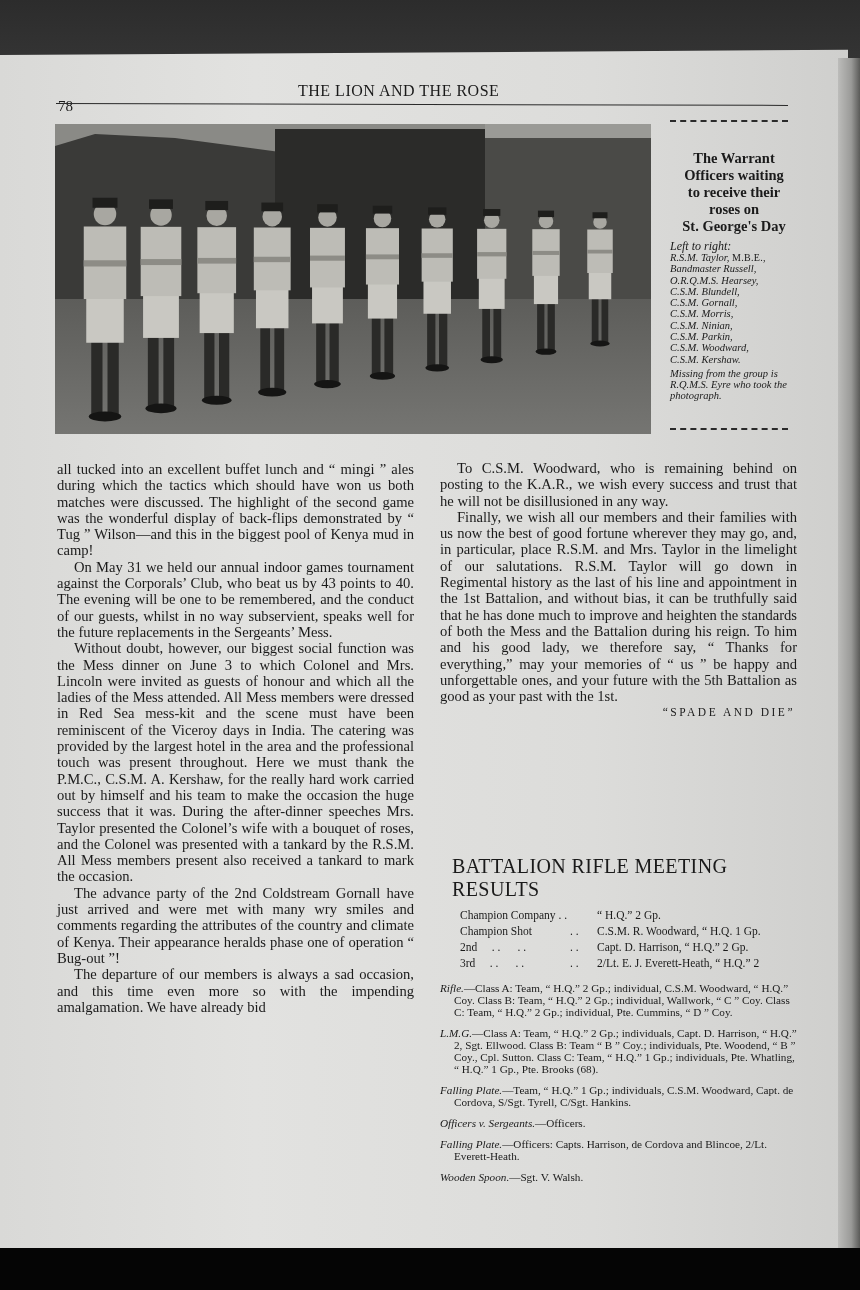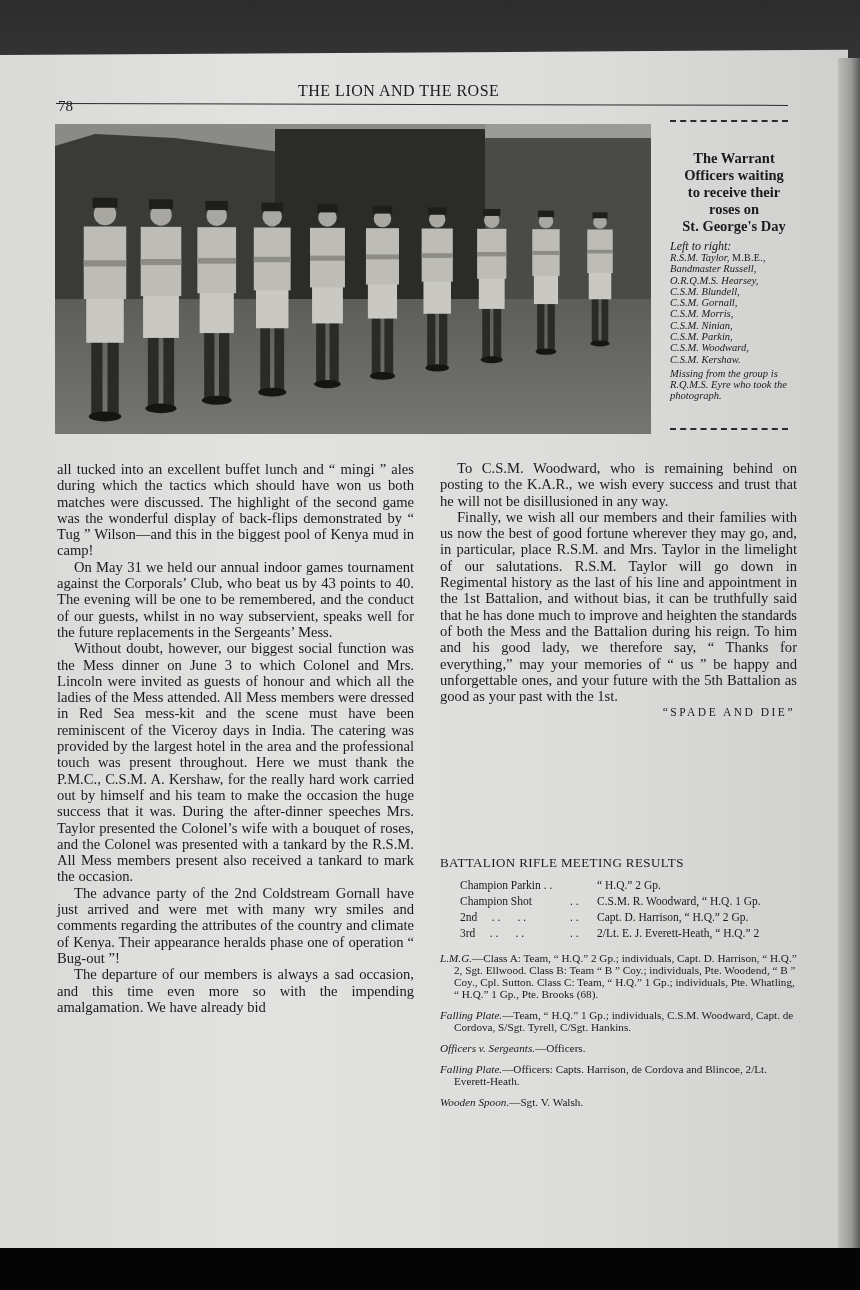--- a/index.html
+++ b/index.html
@@ -49,21 +49,21 @@
   .caption .dash-bottom { margin-top: 27px; }
 
   .col { position: absolute; font-size: 14.6px; line-height: 16.3px; text-align: justify; }
   .col-left { left: 57px; top: 461px; width: 357px; }
   .col-right { left: 440px; top: 460px; width: 357px; }
   .col p { margin: 0; text-indent: 0; }
   .col p.ind { text-indent: 17px; }
   .signoff { text-align: right; font-size: 11.5px; letter-spacing: 2.5px; margin-top: 0; padding-right: 2px; }
 
   .results { position: absolute; left: 440px; top: 855px; width: 360px; }
-  .results h2 { margin: 0 0 8px 0; font-weight: normal; font-size: 13px; letter-spacing: 0.4px; }
+  .results h2 { margin: 0 0 8px 12px; font-weight: normal; font-size: 20px; letter-spacing: 0.4px; }
   .results table { border-collapse: collapse; margin-left: 20px; font-size: 11.5px; }
   .results td { padding: 0 0 4px 0; vertical-align: top; white-space: nowrap; }
   .results td.lbl { width: 110px; }
   .results td.dots { width: 27px; }
   .entry { font-size: 11.2px; line-height: 12px; margin-top: 9px; padding-left: 14px; text-indent: -14px; }
   .entry .cat { font-style: italic; }
 </style>
 </head>
 <body>
 
@@ -237,21 +237,21 @@
       <p class="ind">Finally, we wish all our members and their families with us now the best of good fortune wherever they may go, and, in particular, place R.S.M. and Mrs. Taylor in the limelight of our salutations. R.S.M. Taylor will go down in Regimental history as the last of his line and appointment in the 1st Battalion, and without bias, it can be truthfully said that he has done much to improve and heighten the standards of both the Mess and the Battalion during his reign. To him and his good lady, we therefore say, “ Thanks for everything,” may your memories of “ us ” be happy and unforgettable ones, and your future with the 5th Battalion as good as your past with the 1st.</p>
     </div>
   <div class="signoff">“SPADE AND DIE”</div>
 </div>
 
 <div class="results">
   <h2>BATTALION RIFLE MEETING RESULTS</h2>
   <table>
       <tbody id="results-body">
         <tr>
-          <td class="lbl" style="white-space: pre;">Champion Parkin . .</td>
+          <td class="lbl" style="white-space: pre;">Champion Company . .</td>
           <td class="dots"></td>
           <td>“ H.Q.” 2 Gp.</td>
         </tr>
         <tr>
           <td class="lbl" style="white-space: pre;">Champion Shot</td>
           <td class="dots">. .</td>
           <td>C.S.M. R. Woodward, “ H.Q. 1 Gp.</td>
         </tr>
         <tr>
           <td class="lbl" style="white-space: pre;">2nd     . .      . .</td>
@@ -259,19 +259,20 @@
           <td>Capt. D. Harrison, “ H.Q.” 2 Gp.</td>
         </tr>
         <tr>
           <td class="lbl" style="white-space: pre;">3rd     . .      . .</td>
           <td class="dots">. .</td>
           <td>2/Lt. E. J. Everett-Heath, “ H.Q.” 2</td>
         </tr>
       </tbody>
     </table>
   <div id="results-entries">
+      <div class="entry"><span class="cat">Rifle.</span><span>—Class A: Team, “ H.Q.” 2 Gp.; individual, C.S.M. Woodward, “ H.Q.” Coy. Class B: Team, “ H.Q.” 2 Gp.; individual, Wallwork, “ C ” Coy. Class C: Team, “ H.Q.” 2 Gp.; individual, Pte. Cummins, “ D ” Coy.</span></div>
       <div class="entry"><span class="cat">L.M.G.</span><span>—Class A: Team, “ H.Q.” 2 Gp.; individuals, Capt. D. Harrison, “ H.Q.” 2, Sgt. Ellwood. Class B: Team “ B ” Coy.; individuals, Pte. Woodend, “ B ” Coy., Cpl. Sutton. Class C: Team, “ H.Q.” 1 Gp.; individuals, Pte. Whatling, “ H.Q.” 1 Gp., Pte. Brooks (68).</span></div>
       <div class="entry"><span class="cat">Falling Plate.</span><span>—Team, “ H.Q.” 1 Gp.; individuals, C.S.M. Woodward, Capt. de Cordova, S/Sgt. Tyrell, C/Sgt. Hankins.</span></div>
       <div class="entry"><span class="cat">Officers v. Sergeants.</span><span>—Officers.</span></div>
       <div class="entry"><span class="cat">Falling Plate.</span><span>—Officers: Capts. Harrison, de Cordova and Blincoe, 2/Lt. Everett-Heath.</span></div>
       <div class="entry"><span class="cat">Wooden Spoon.</span><span>—Sgt. V. Walsh.</span></div>
     </div>
 </div>
 
 </body></html>

